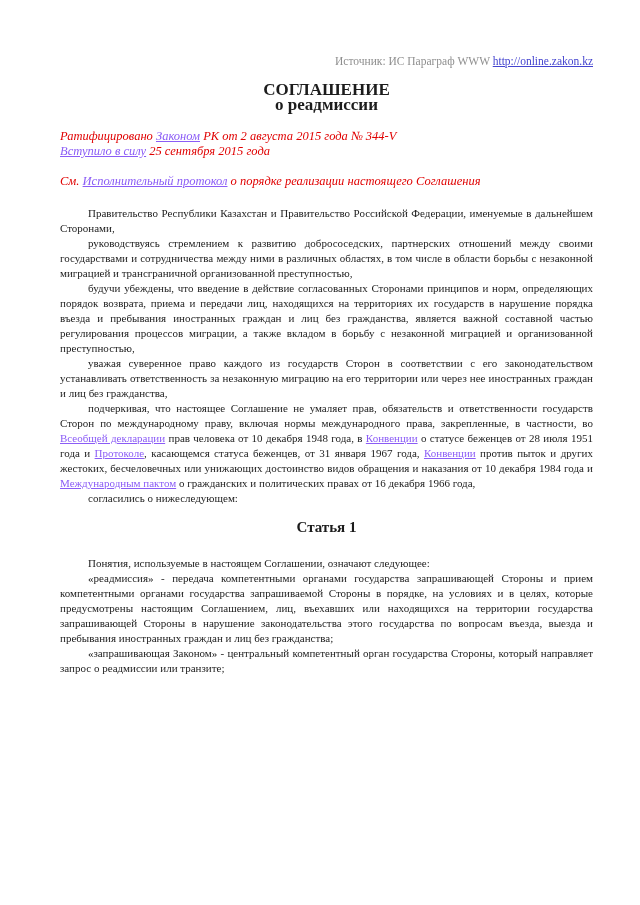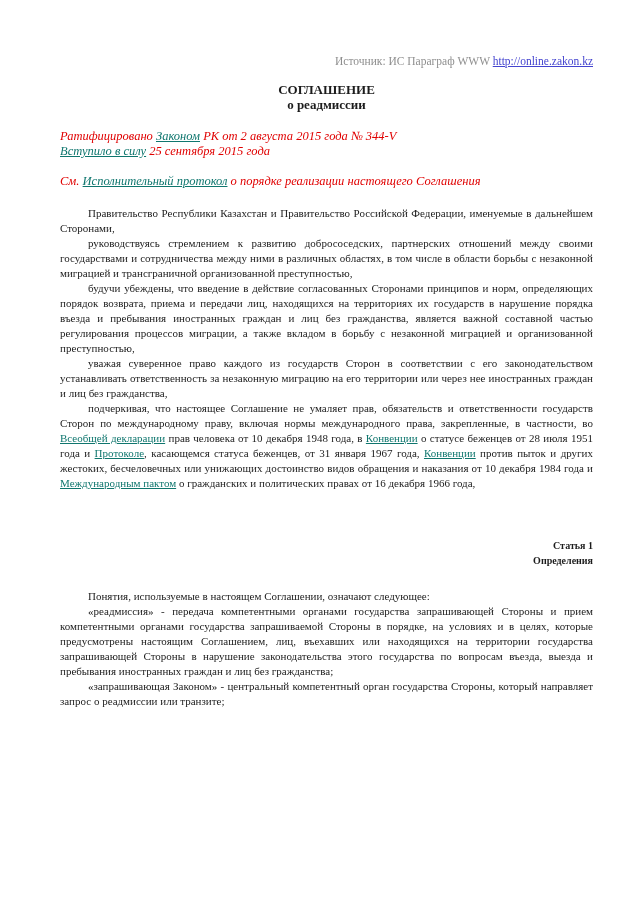--- a/index.html
+++ b/index.html
@@ -30,50 +30,50 @@
   }
   .source-line a {
     color: #4343cf;
     text-decoration: underline;
     cursor: pointer;
   }
   .title-block {
     margin-top: 14px;
     text-align: center;
     font-weight: bold;
-    font-size: 13px;
+    font-size: 17px;
     line-height: 15px;
   }
   .note-block {
     font-style: italic;
     color: #e00000;
     font-size: 12.5px;
     line-height: 15px;
   }
   .note-block p { margin: 0; }
   .ratification-block { margin-top: 17px; }
   .see-note-block   { margin-top: 15px; }
   a.doc-link {
-    color: #0f766e;
+    color: #8b5cf6;
     text-decoration: underline;
     cursor: pointer;
   }
   .body-text { margin-top: 17px; }
   .body-text p {
     margin: 0;
     font-size: 11px;
     line-height: 15px;
     text-align: justify;
     text-indent: 28px;
   }
   .article-heading {
-    margin-top: 47px;
-    text-align: right;
+    margin-top: 14px;
+    text-align: center;
     font-weight: bold;
-    font-size: 10px;
+    font-size: 15px;
     line-height: 15px;
   }
   .article-body { margin-top: 21px; }
 </style>
 </head>
 <body>
 
 <div class="page">
 
   <div class="source-line">
@@ -93,25 +93,25 @@
   <div class="note-block see-note-block">
     <p><span>См. </span><a href="#" class="doc-link">Исполнительный протокол</a><span> о порядке реализации настоящего Соглашения</span></p>
   </div>
 
   <div class="body-text">
     <p>Правительство Республики Казахстан и Правительство Российской Федерации, именуемые в дальнейшем Сторонами,</p>
     <p>руководствуясь стремлением к развитию добрососедских, партнерских отношений между своими государствами и сотрудничества между ними в различных областях, в том числе в области борьбы с незаконной миграцией и трансграничной организованной преступностью,</p>
     <p>будучи убеждены, что введение в действие согласованных Сторонами принципов и норм, определяющих порядок возврата, приема и передачи лиц, находящихся на территориях их государств в нарушение порядка въезда и пребывания иностранных граждан и лиц без гражданства, является важной составной частью регулирования процессов миграции, а также вкладом в борьбу с незаконной миграцией и организованной преступностью,</p>
     <p>уважая суверенное право каждого из государств Сторон в соответствии с его законодательством устанавливать ответственность за незаконную миграцию на его территории или через нее иностранных граждан и лиц без гражданства,</p>
     <p><span>подчеркивая, что настоящее Соглашение не умаляет прав, обязательств и ответственности государств Сторон по международному праву, включая нормы международного права, закрепленные, в частности, во </span><a href="#" class="doc-link">Всеобщей декларации</a><span> прав человека от 10 декабря 1948 года, в </span><a href="#" class="doc-link">Конвенции</a><span> о статусе беженцев от 28 июля 1951 года и </span><a href="#" class="doc-link">Протоколе</a><span>, касающемся статуса беженцев, от 31 января 1967 года, </span><a href="#" class="doc-link">Конвенции</a><span> против пыток и других жестоких, бесчеловечных или унижающих достоинство видов обращения и наказания от 10 декабря 1984 года и </span><a href="#" class="doc-link">Международным пактом</a><span> о гражданских и политических правах от 16 декабря 1966 года,</span></p>
+    <p>согласились о нижеследующем:</p>
   </div>
 
   <div class="article-heading">
     <div>Статья 1</div>
-    <div>Определения</div>
   </div>
 
   <div class="body-text article-body">
     <p>Понятия, используемые в настоящем Соглашении, означают следующее:</p>
     <p>«реадмиссия» - передача компетентными органами государства запрашивающей Стороны и прием компетентными органами государства запрашиваемой Стороны в порядке, на условиях и в целях, которые предусмотрены настоящим Соглашением, лиц, въехавших или находящихся на территории государства запрашивающей Стороны в нарушение законодательства этого государства по вопросам въезда, выезда и пребывания иностранных граждан и лиц без гражданства;</p>
     <p>«запрашивающая Законом» - центральный компетентный орган государства Стороны, который направляет запрос о реадмиссии или транзите;</p>
   </div>
 
 </div>
 

